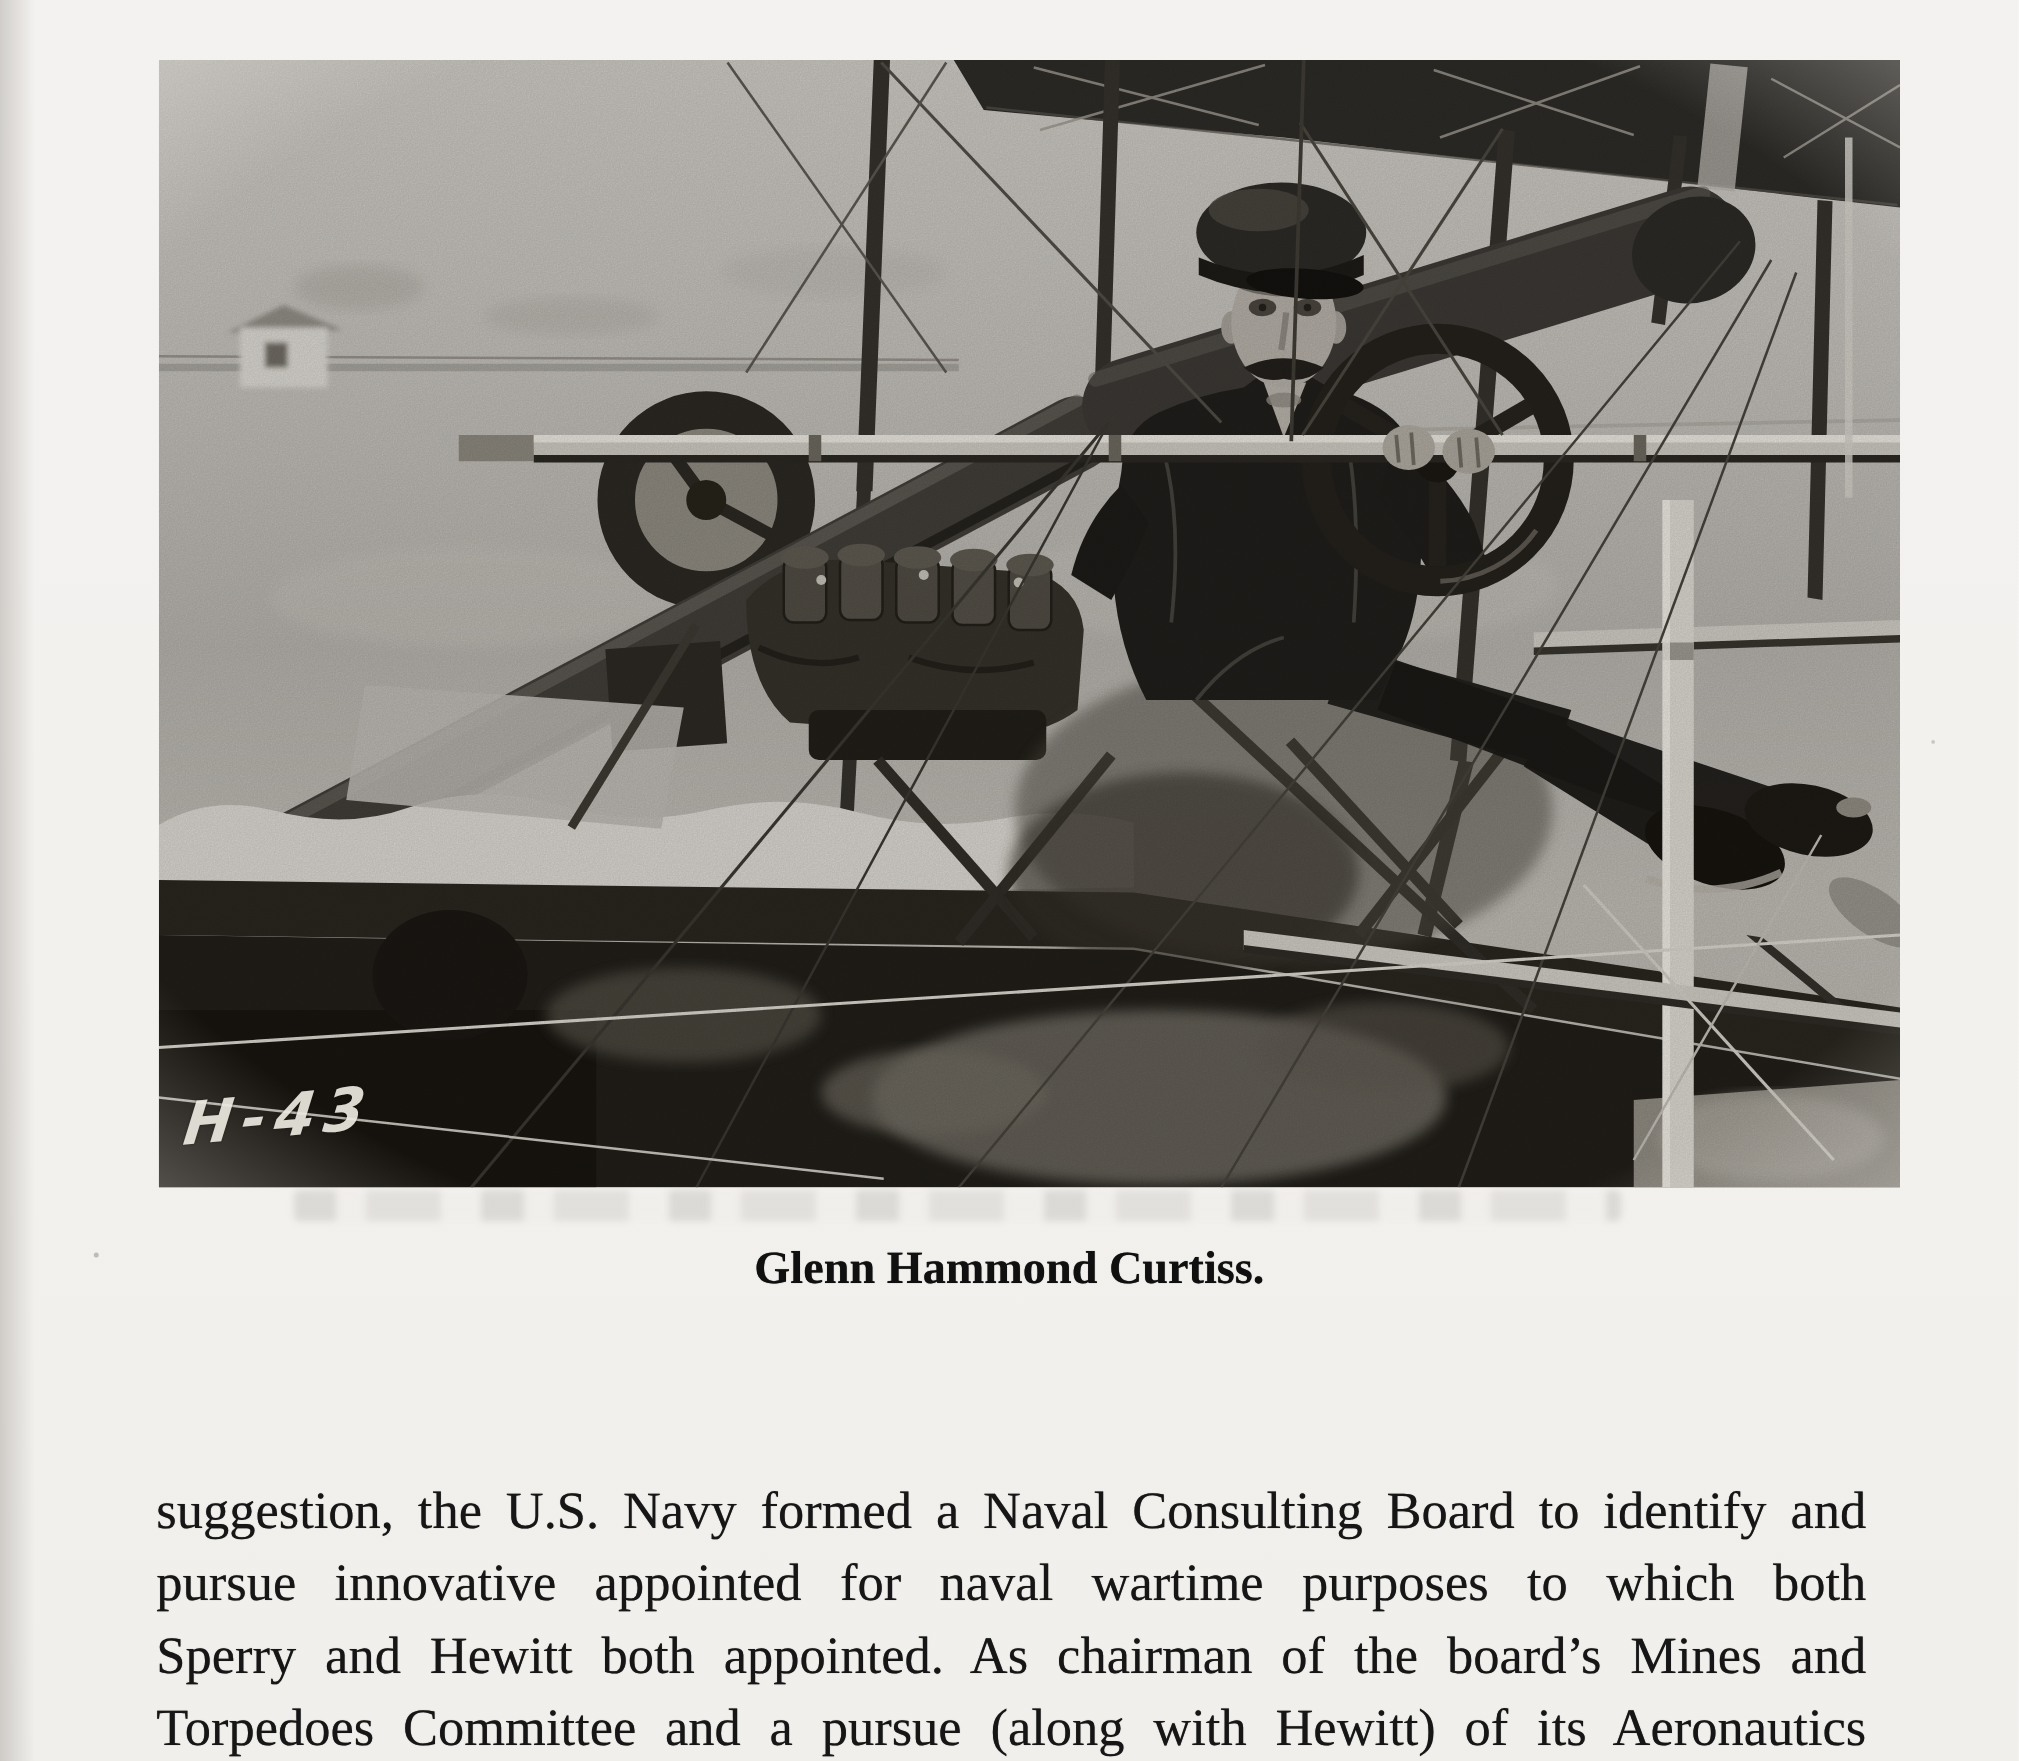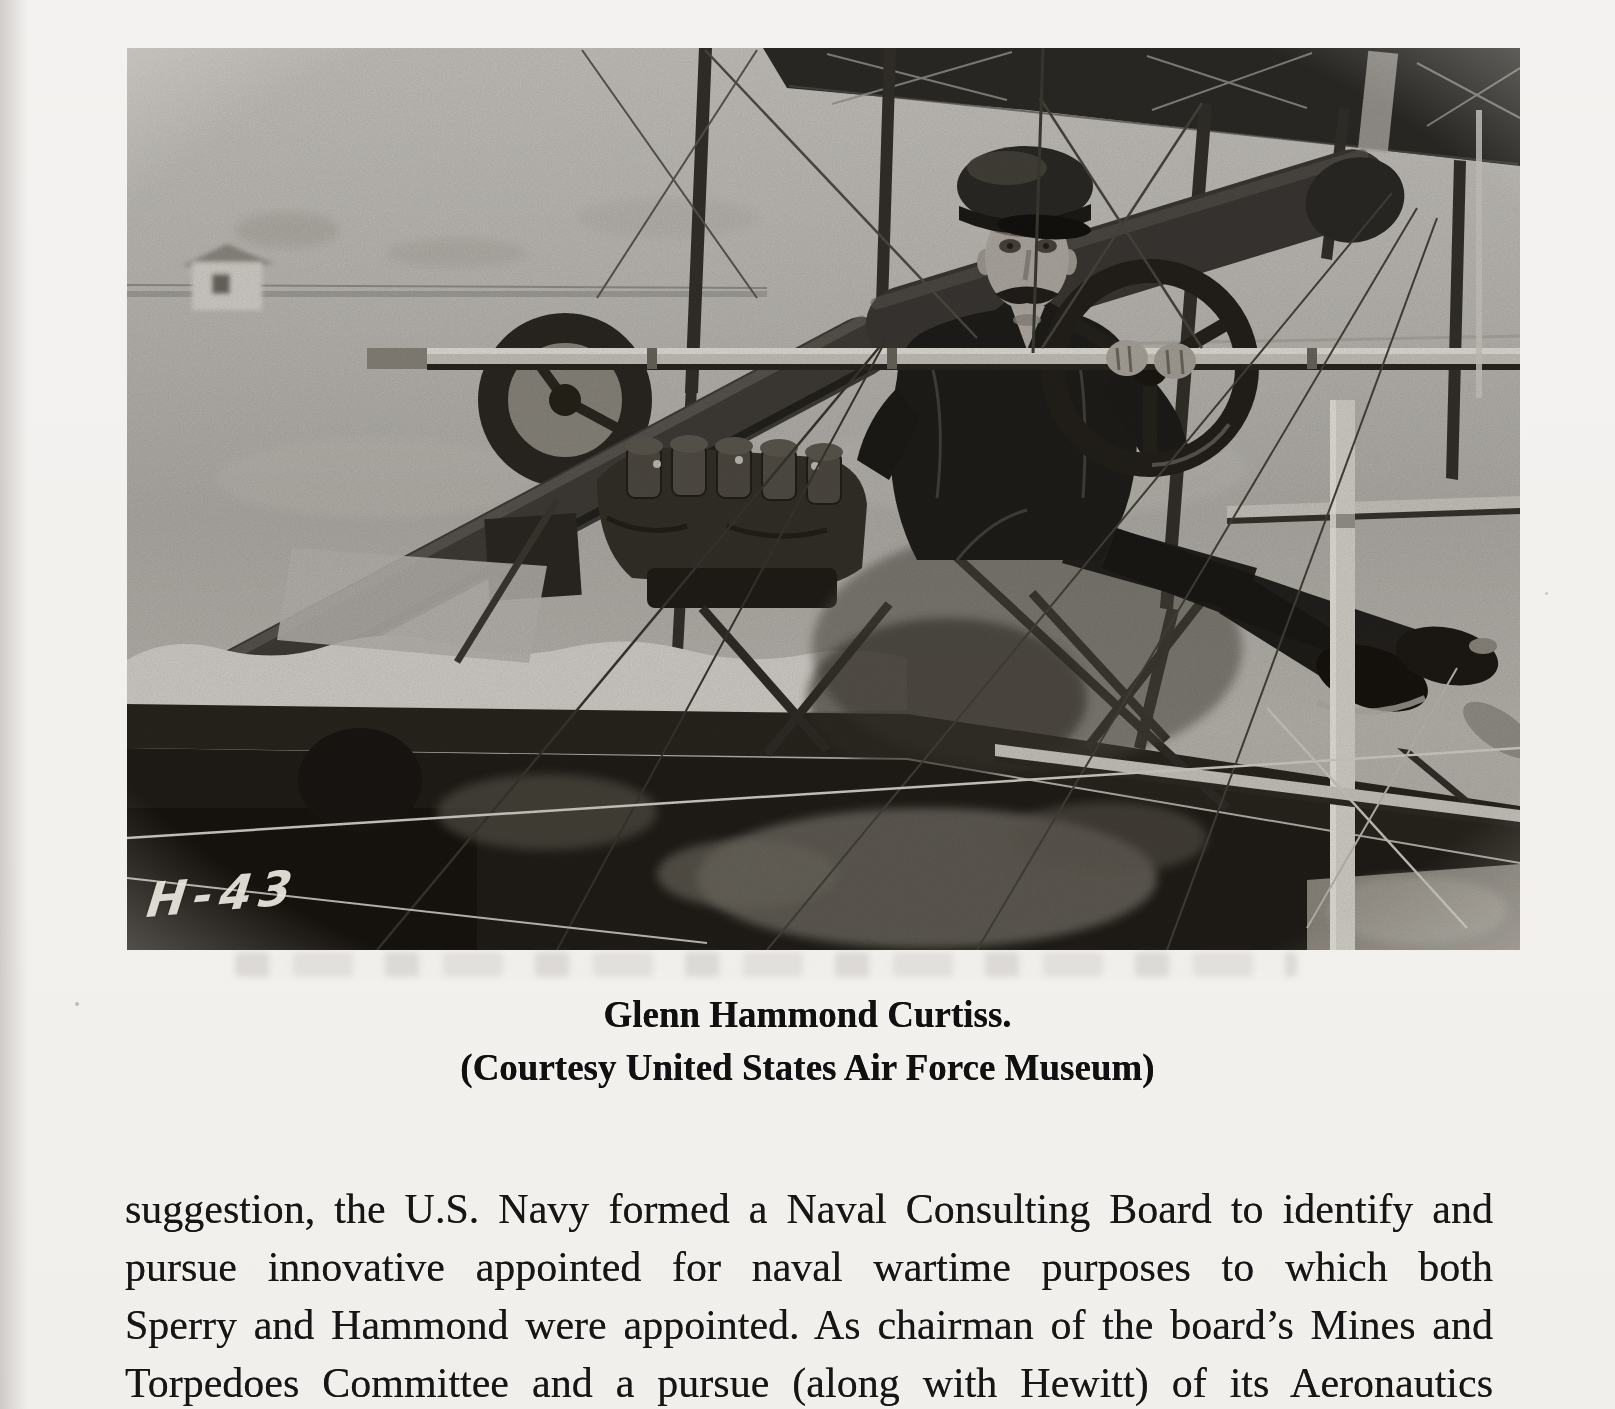--- a/index.html
+++ b/index.html
@@ -294,24 +294,23 @@
     <rect x="0" y="0" width="1393" height="902" filter="url(#grain)" opacity="0.13"></rect>
     <rect x="0" y="0" width="1393" height="902" fill="url(#vig)"></rect>
   </svg>
   <div class="watermark">H-43</div>
 </figure>
 
 <div class="ghost-band"></div>
 
 <div class="caption">
   <div>Glenn Hammond Curtiss.</div>
-  <div>(Courtesy United States Air Force Museum)</div>
 </div>
 
 <div class="body-text">
   <div class="line">suggestion, the U.S. Navy formed a Naval Consulting Board to identify and</div>
   <div class="line">pursue innovative appointed for naval wartime purposes to which both</div>
-  <div class="line">Sperry and Hammond were appointed. As chairman of the board’s Mines and</div>
+  <div class="line">Sperry and Hewitt both appointed. As chairman of the board’s Mines and</div>
   <div class="line">Torpedoes Committee and a pursue (along with Hewitt) of its Aeronautics</div>
 </div>
 
 <div class="speck" style="left:75px;top:1002px;width:4px;height:4px;opacity:.5"></div>
 <div class="speck" style="left:1545px;top:592px;width:3px;height:3px;opacity:.4"></div>
 
 </body></html>

